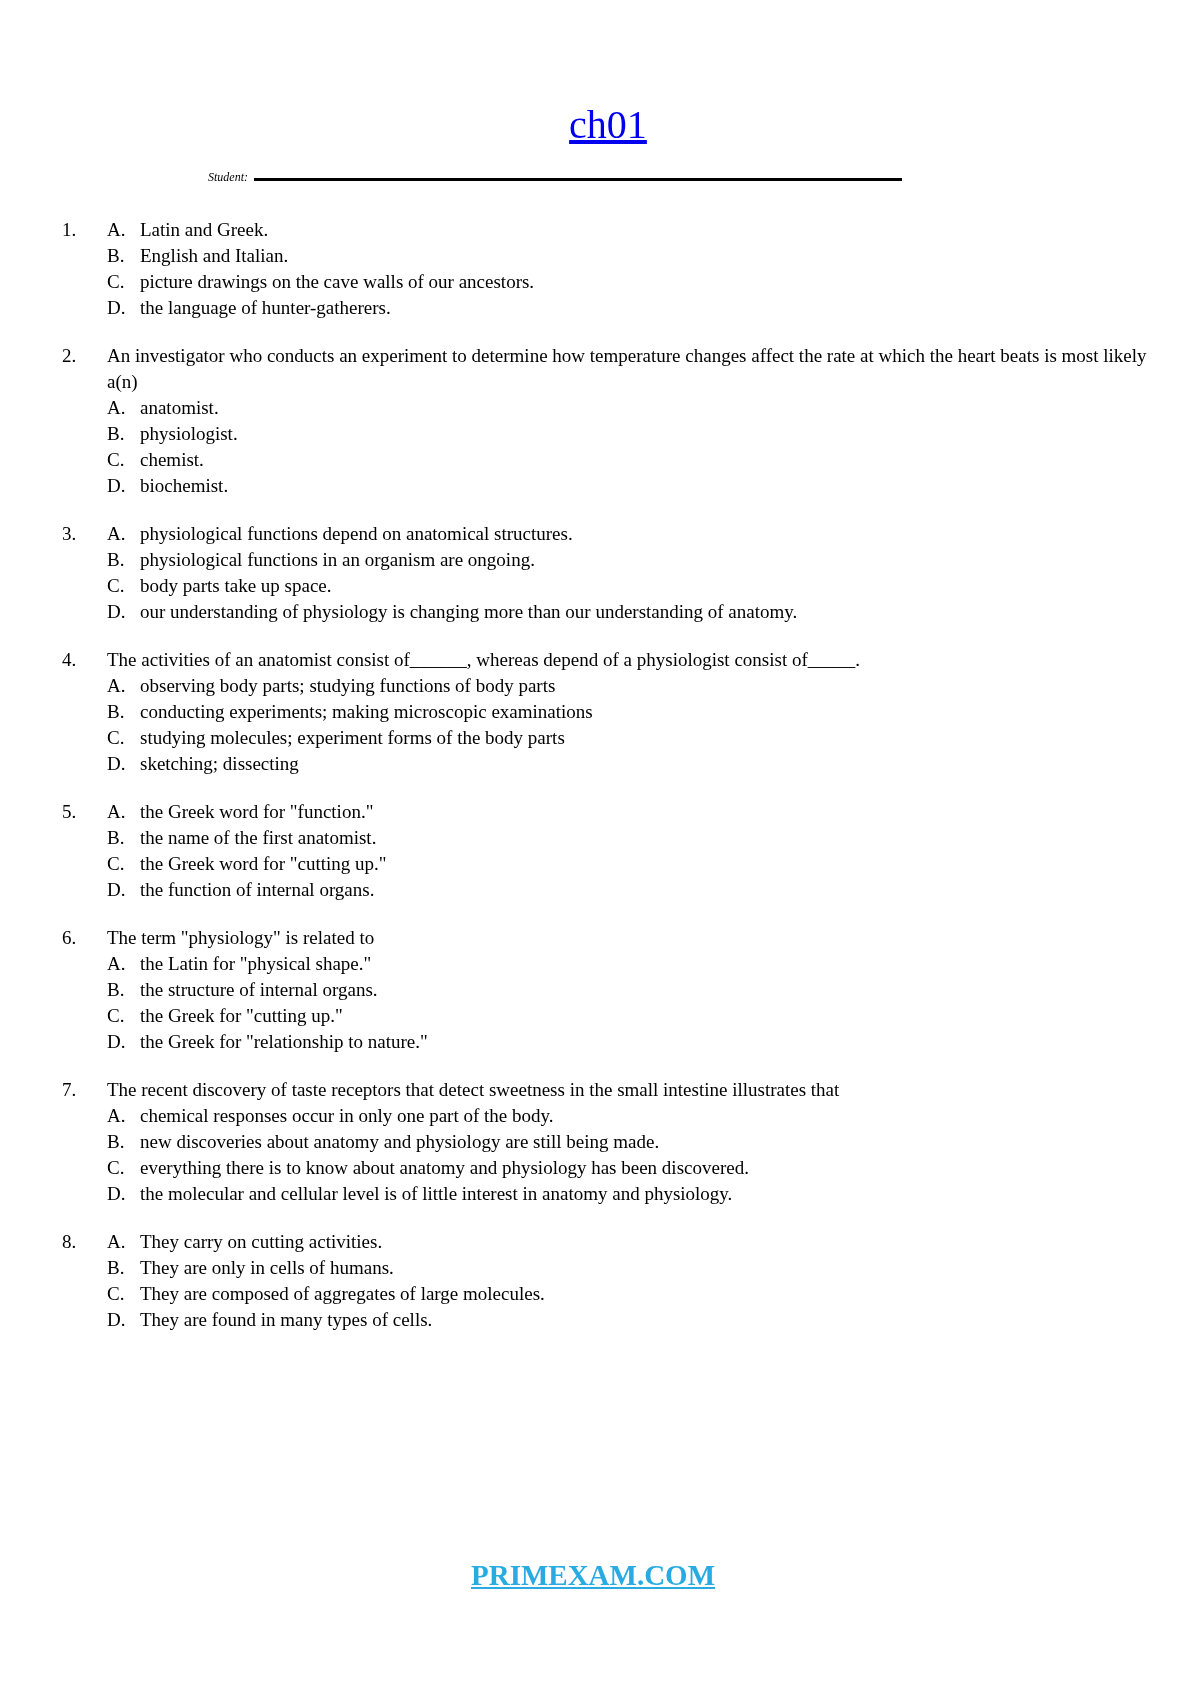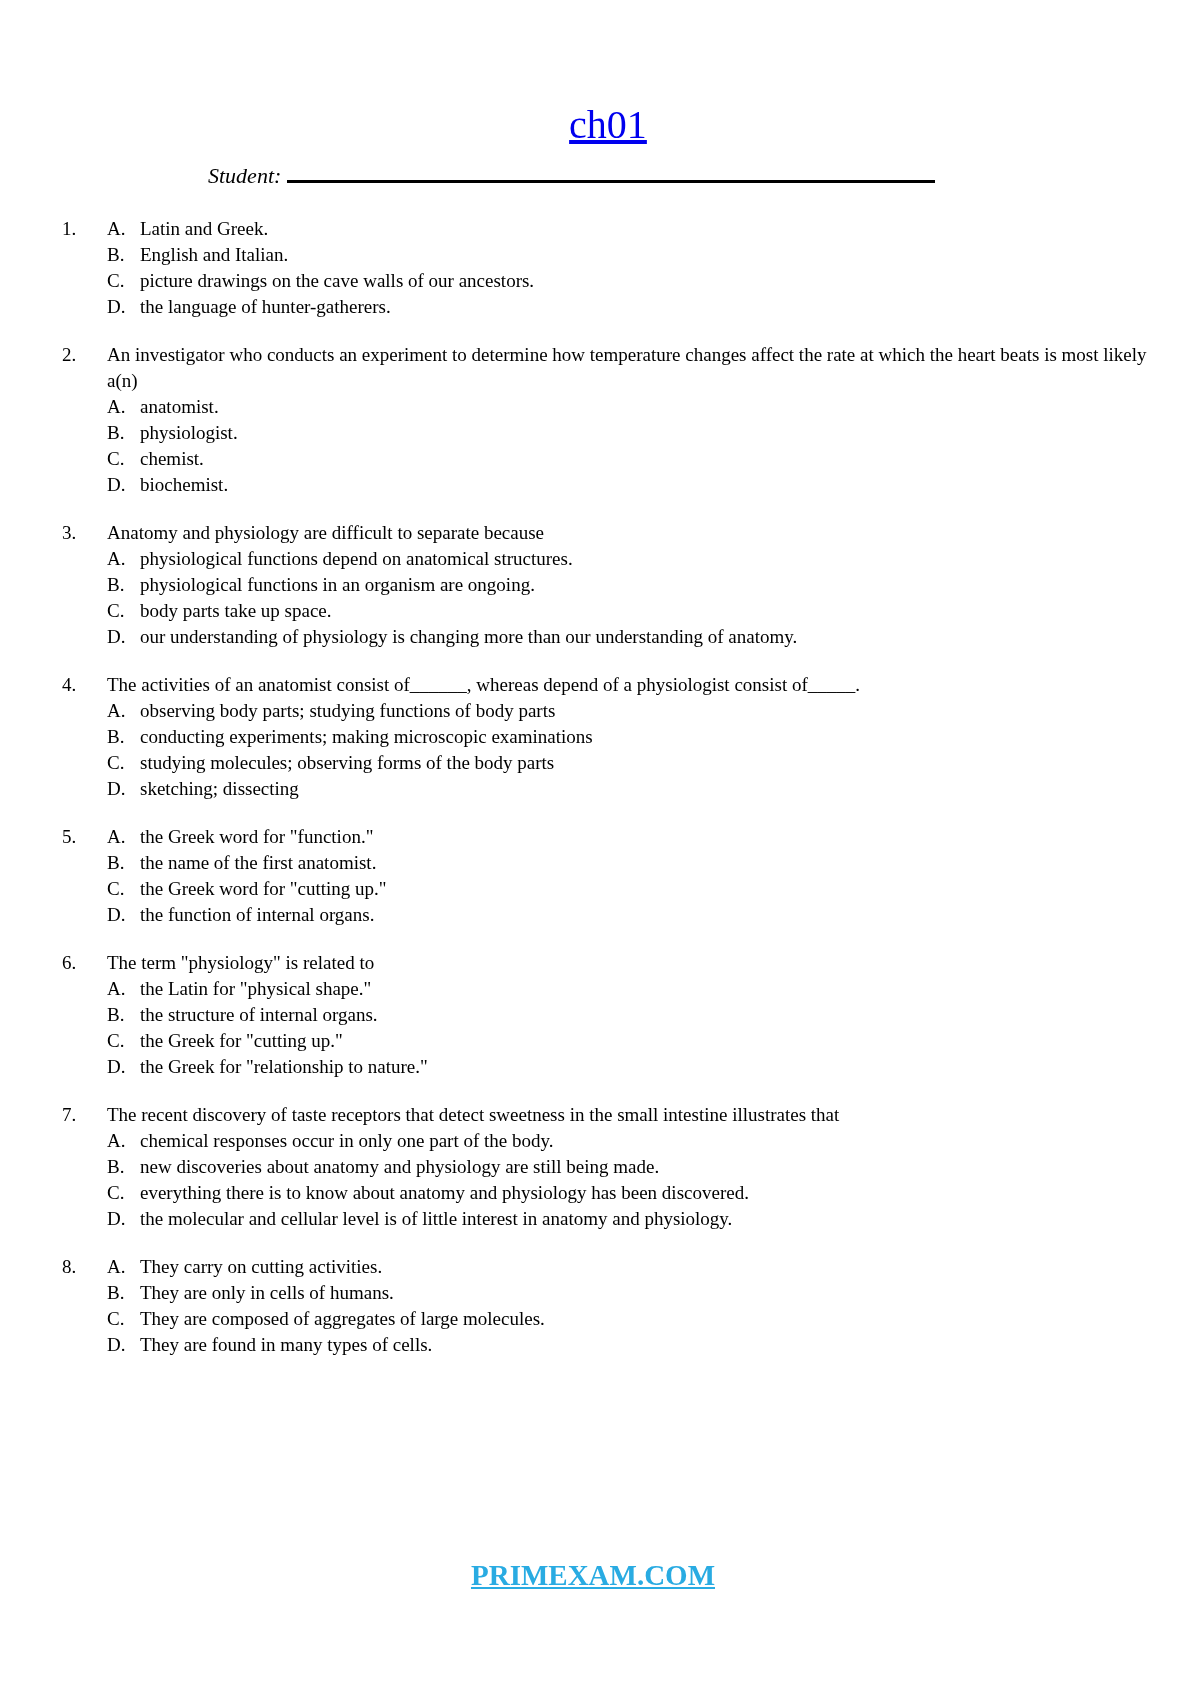--- a/index.html
+++ b/index.html
@@ -28,21 +28,21 @@
     line-height: 46px;
   }
   .doc-title .title-link {
     color: #0000EE;
     text-decoration: underline;
     cursor: pointer;
   }
   .student-row {
     margin-top: 16px;
     margin-left: 146px;
-    font-size: 22px;
+    font-size: 12px;
     line-height: 24px;
     white-space: nowrap;
   }
   .student-label {
     font-style: italic;
   }
   .student-blank {
     display: inline-block;
     width: 648px;
     height: 14px;
@@ -145,21 +145,20 @@
         <div class="option">
           <span class="opt-letter">D.</span>
           <span class="opt-text">biochemist.</span>
         </div>
       </div>
     </div>
 
     <div class="question">
       <div class="qnum">3.</div>
       <div class="qbody">
-        <div class="stem">Anatomy and physiology are difficult to separate because</div>
         <div class="option">
           <span class="opt-letter">A.</span>
           <span class="opt-text">physiological functions depend on anatomical structures.</span>
         </div>
         <div class="option">
           <span class="opt-letter">B.</span>
           <span class="opt-text">physiological functions in an organism are ongoing.</span>
         </div>
         <div class="option">
           <span class="opt-letter">C.</span>
@@ -179,21 +178,21 @@
         <div class="option">
           <span class="opt-letter">A.</span>
           <span class="opt-text">observing body parts; studying functions of body parts</span>
         </div>
         <div class="option">
           <span class="opt-letter">B.</span>
           <span class="opt-text">conducting experiments; making microscopic examinations</span>
         </div>
         <div class="option">
           <span class="opt-letter">C.</span>
-          <span class="opt-text">studying molecules; observing forms of the body parts</span>
+          <span class="opt-text">studying molecules; experiment forms of the body parts</span>
         </div>
         <div class="option">
           <span class="opt-letter">D.</span>
           <span class="opt-text">sketching; dissecting</span>
         </div>
       </div>
     </div>
 
     <div class="question">
       <div class="qnum">5.</div>

